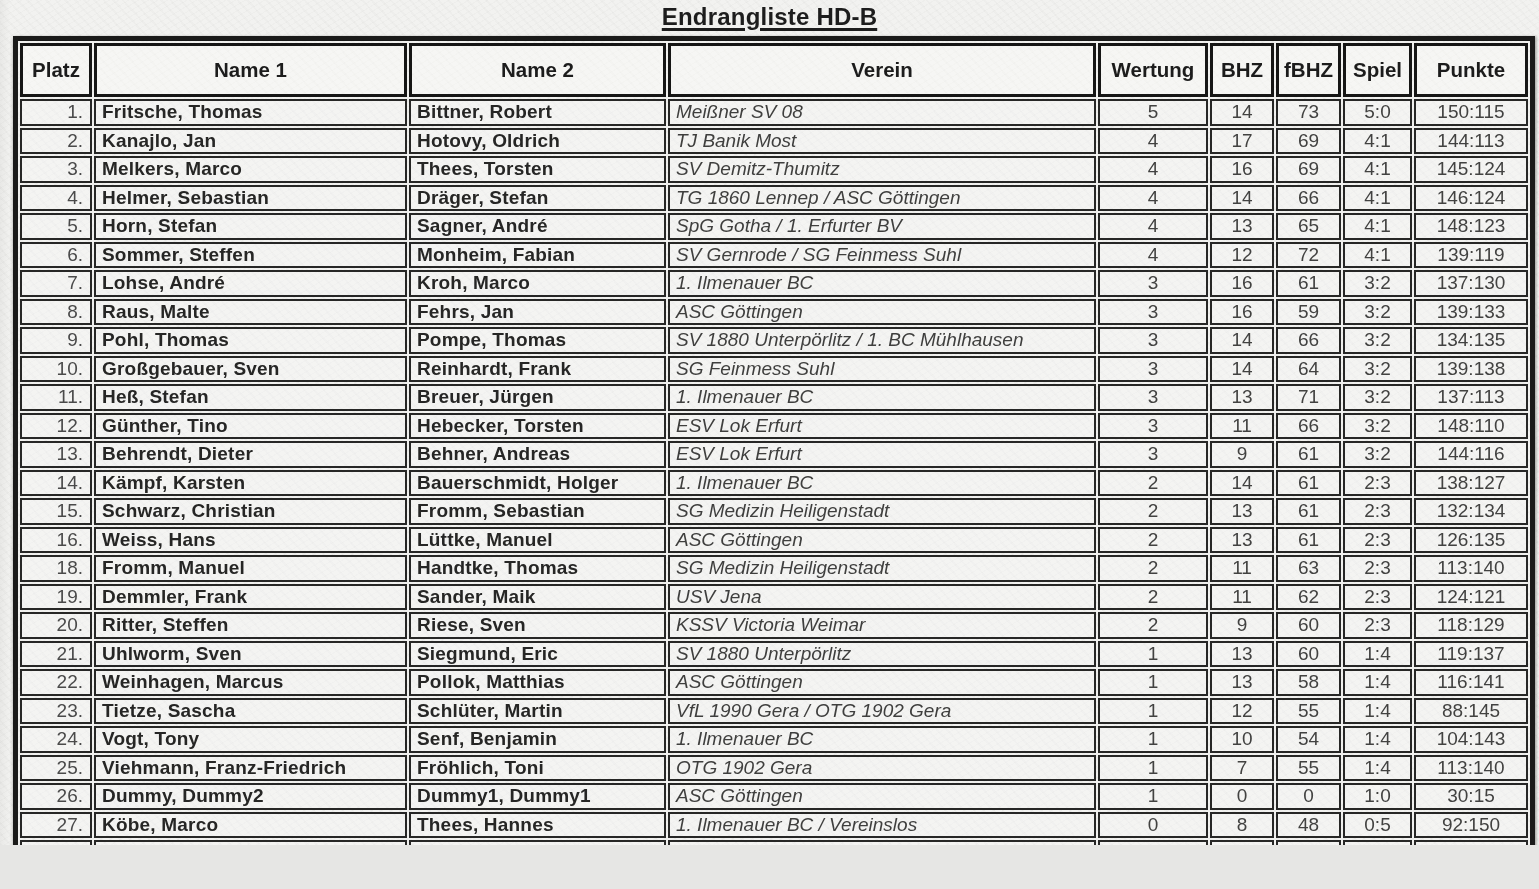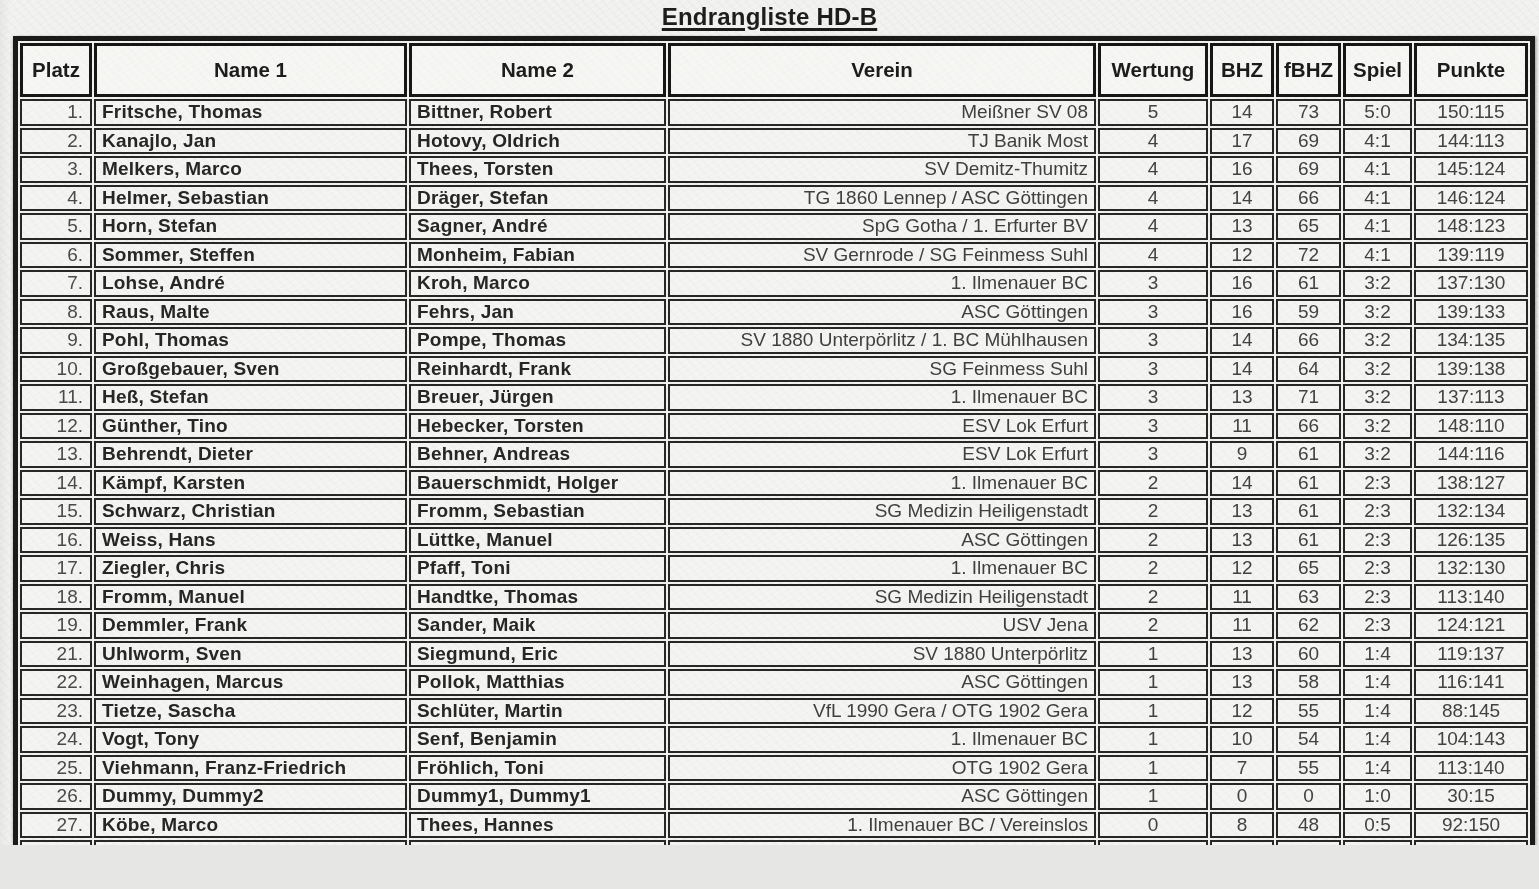--- a/index.html
+++ b/index.html
@@ -57,21 +57,21 @@
   td {
     border: 2px solid #272726;
     height: 26.5px;
     font-size: 19px;
     color: #3c3c3c;
     padding: 0 6px;
     background: rgba(250,250,248,0.3);
   }
   td.col-platz  { text-align: right;  padding-right: 7px; color: #4a4a4a; }
   td.col-name   { text-align: left;   font-weight: bold; color: #262625; letter-spacing: 0.2px; margin-top: 37px; }
-  td.col-verein { text-align: right;   color: #3f3f3e; }
+  td.col-verein { text-align: left;   color: #3f3f3e; font-style: italic; }
   td.col-num    { text-align: center; color: #424241; }
   
   col.w-platz   { width: 72px;  }
   col.w-name1   { width: 313px; }
   col.w-name2   { width: 257px; }
   col.w-verein  { width: 428px; }
   col.w-wertung { width: 110px; }
   col.w-bhz     { width: 64px;  }
   col.w-fbhz    { width: 65px;  }
   col.w-spiel   { width: 69px;  }
@@ -279,51 +279,51 @@
           <td class="col-name">Weiss, Hans</td>
           <td class="col-name">Lüttke, Manuel</td>
           <td class="col-verein">ASC Göttingen</td>
           <td class="col-num">2</td>
           <td class="col-num">13</td>
           <td class="col-num">61</td>
           <td class="col-num">2:3</td>
           <td class="col-num">126:135</td>
         </tr>
         <tr>
-          <td class="col-platz">17.</td>
-          <td class="col-name">Ziegler, Chris</td>
-          <td class="col-name">Pfaff, Toni</td>
-          <td class="col-verein">1. Ilmenauer BC</td>
-          <td class="col-num">2</td>
-          <td class="col-num">12</td>
-          <td class="col-num">65</td>
-          <td class="col-num">2:3</td>
-          <td class="col-num">132:130</td>
-        </tr>
-        <tr>
           <td class="col-platz">18.</td>
           <td class="col-name">Fromm, Manuel</td>
           <td class="col-name">Handtke, Thomas</td>
           <td class="col-verein">SG Medizin Heiligenstadt</td>
           <td class="col-num">2</td>
           <td class="col-num">11</td>
           <td class="col-num">63</td>
           <td class="col-num">2:3</td>
           <td class="col-num">113:140</td>
         </tr>
         <tr>
           <td class="col-platz">19.</td>
           <td class="col-name">Demmler, Frank</td>
           <td class="col-name">Sander, Maik</td>
           <td class="col-verein">USV Jena</td>
           <td class="col-num">2</td>
           <td class="col-num">11</td>
           <td class="col-num">62</td>
           <td class="col-num">2:3</td>
           <td class="col-num">124:121</td>
+        </tr>
+        <tr>
+          <td class="col-platz">20.</td>
+          <td class="col-name">Ritter, Steffen</td>
+          <td class="col-name">Riese, Sven</td>
+          <td class="col-verein">KSSV Victoria Weimar</td>
+          <td class="col-num">2</td>
+          <td class="col-num">9</td>
+          <td class="col-num">60</td>
+          <td class="col-num">2:3</td>
+          <td class="col-num">118:129</td>
         </tr>
         <tr>
           <td class="col-platz">21.</td>
           <td class="col-name">Uhlworm, Sven</td>
           <td class="col-name">Siegmund, Eric</td>
           <td class="col-verein">SV 1880 Unterpörlitz</td>
           <td class="col-num">1</td>
           <td class="col-num">13</td>
           <td class="col-num">60</td>
           <td class="col-num">1:4</td>

